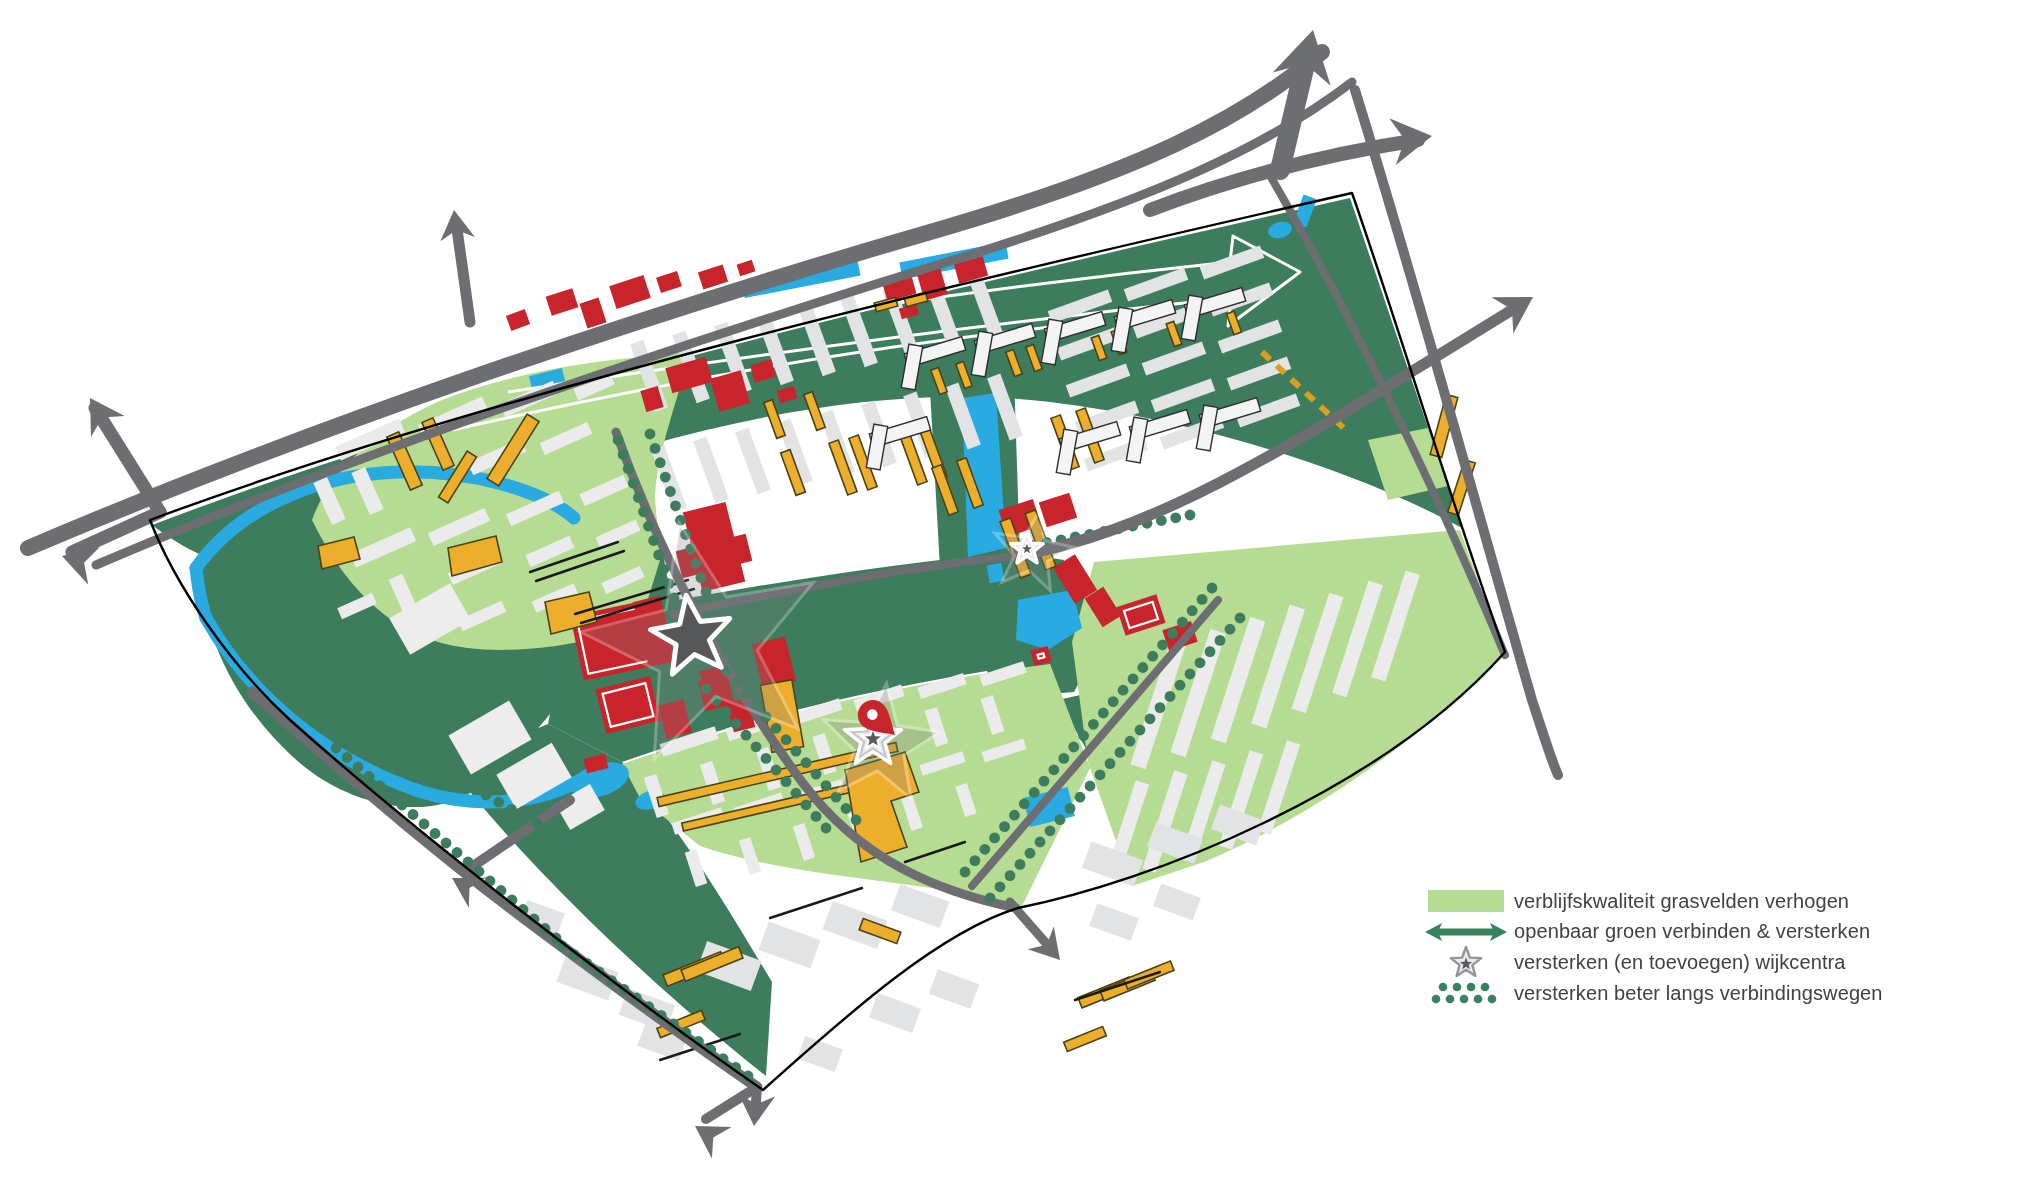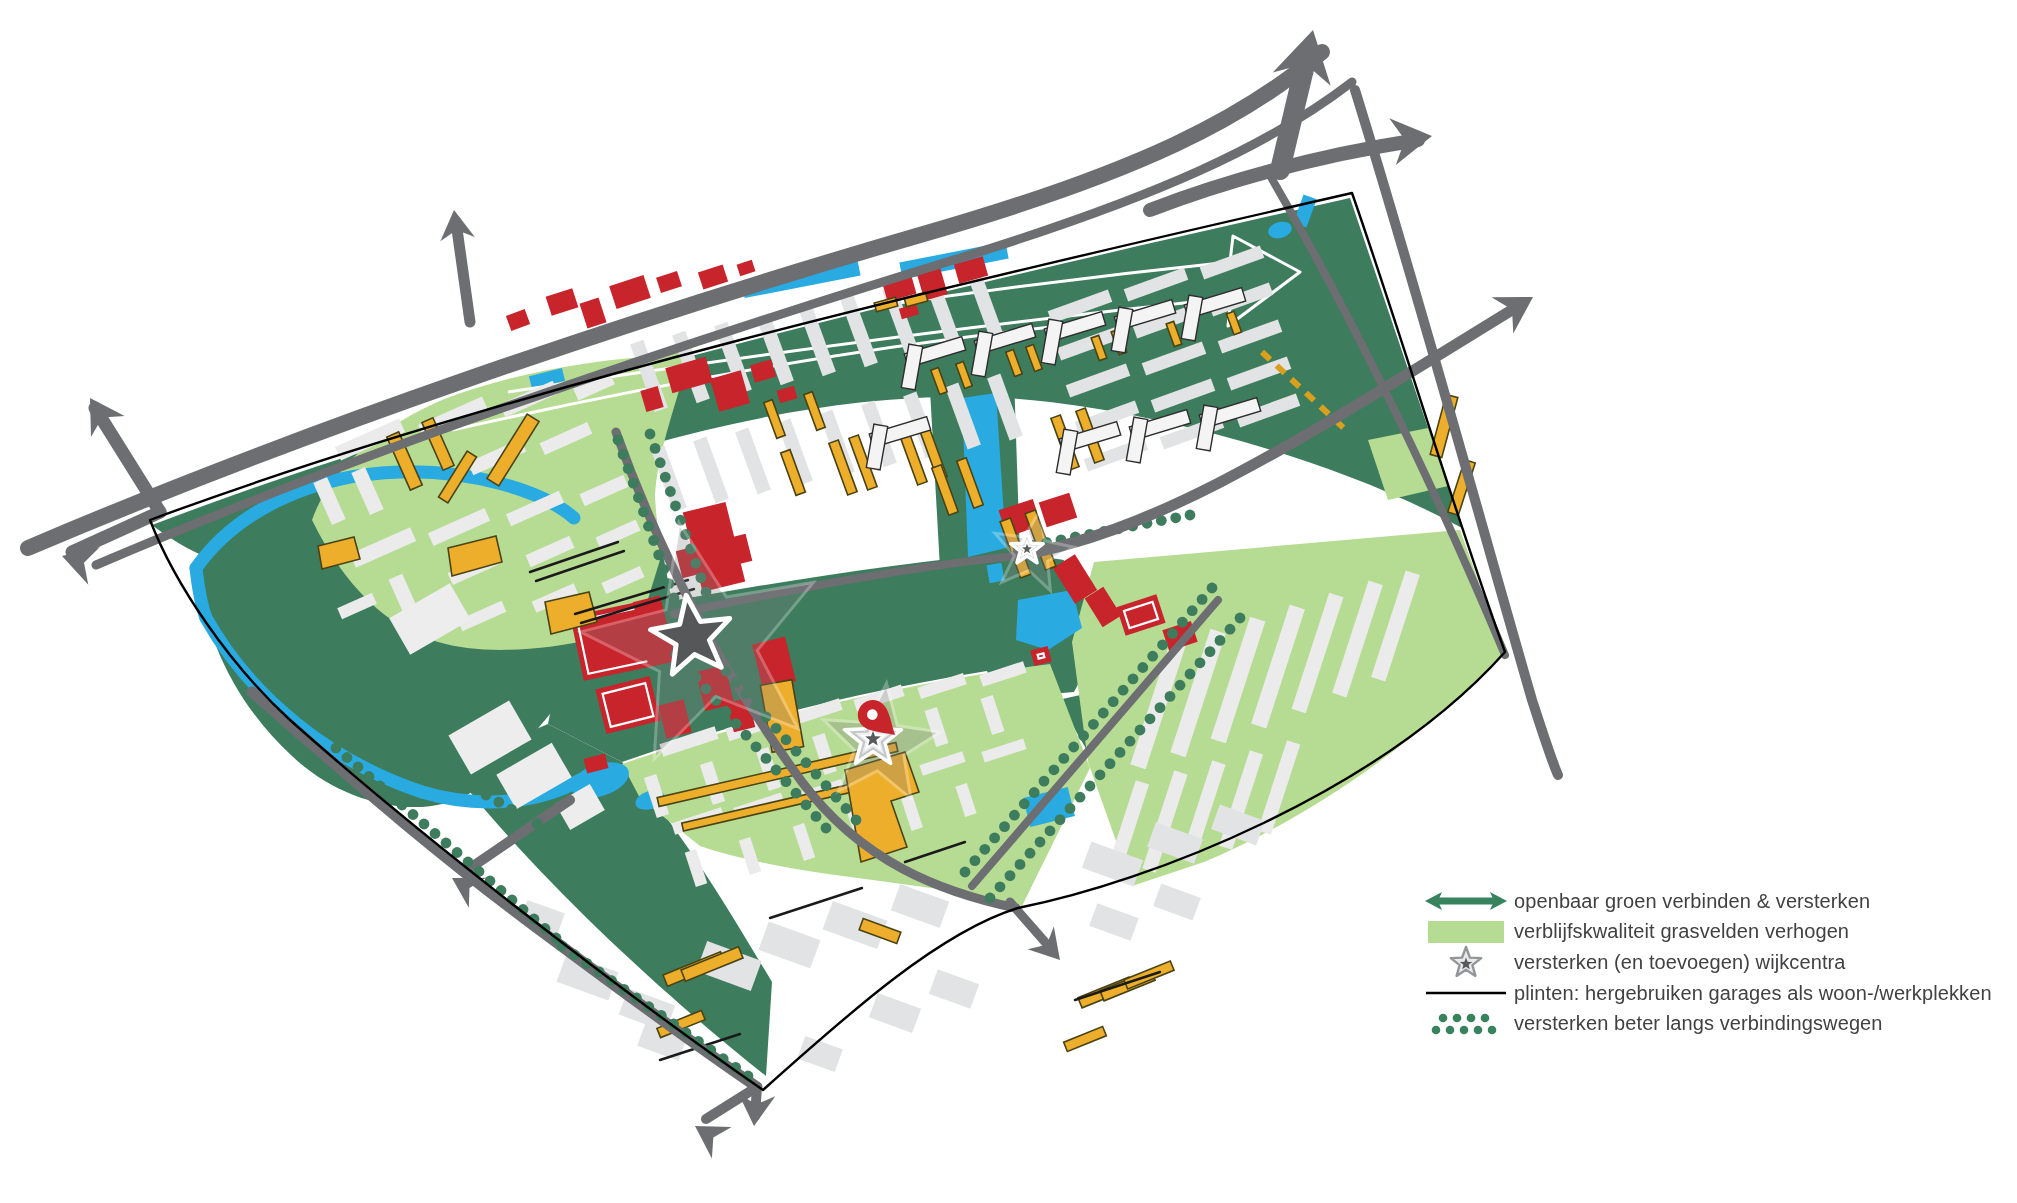--- a/index.html
+++ b/index.html
@@ -548,52 +548,44 @@
         <g transform="translate(895 735) rotate(-48) scale(1.15)">
      <path class="pin" d="M0,0 C-8,-13 -13,-19 -13,-26 A13,13 0 1 1 13,-26 C13,-19 8,-13 0,0 Z"></path>
      <circle class="pinhole" cx="0" cy="-26.5" r="4.6"></circle>
         </g>
       </g>
 </svg>
 
 <div class="legend">
   <div class="legend-row">
     <span class="legend-icon">
+      <svg width="76" height="22" viewBox="0 0 76 22">
+            <rect x="0" y="0" width="76" height="22" fill="var(--light-green)"></rect>
+          </svg>
+        </span>
+    <span class="legend-label">verblijfskwaliteit grasvelden verhogen</span>
+  </div>
+  <div class="legend-row">
+    <span class="legend-icon">
       <svg width="84" height="22" viewBox="0 0 84 22">
         <line x1="14" y1="11" x2="70" y2="11" stroke="var(--legend-green)" stroke-width="7"></line>
         <polygon points="1,11 18,2 14,11 18,20" fill="var(--legend-green)"></polygon>
         <polygon points="83,11 66,2 70,11 66,20" fill="var(--legend-green)"></polygon>
       </svg>
         </span>
     <span class="legend-label">openbaar groen verbinden &amp; versterken</span>
   </div>
   <div class="legend-row">
     <span class="legend-icon">
-      <svg width="76" height="22" viewBox="0 0 76 22">
-            <rect x="0" y="0" width="76" height="22" fill="var(--light-green)"></rect>
-          </svg>
-        </span>
-    <span class="legend-label">verblijfskwaliteit grasvelden verhogen</span>
-  </div>
-  <div class="legend-row">
-    <span class="legend-icon">
       <svg width="38" height="36" viewBox="0 0 38 36">
         <path id="lgStarOuter" fill="#E9EAEB" stroke="#939598" stroke-width="2.4" stroke-linejoin="round" d="M19.0,3.0L22.9,13.6L34.2,14.1L25.4,21.1L28.4,31.9L19.0,25.7L9.6,31.9L12.6,21.1L3.8,14.1L15.1,13.6Z"></path>
         <path id="lgStarInner" fill="#58595B" d="M19.0,13.5L20.6,17.8L25.2,18.0L21.6,20.8L22.8,25.3L19.0,22.7L15.2,25.3L16.4,20.8L12.8,18.0L17.4,17.8Z"></path>
       </svg>
         </span>
     <span class="legend-label">versterken (en toevoegen) wijkcentra</span>
-  </div>
-  <div class="legend-row">
-    <span class="legend-icon">
-      <svg width="80" height="6" viewBox="0 0 80 6">
-            <line x1="0" y1="3" x2="80" y2="3" stroke="#000" stroke-width="2.6"></line>
-          </svg>
-        </span>
-    <span class="legend-label">plinten: hergebruiken garages als woon-/werkplekken</span>
   </div>
   <div class="legend-row">
     <span class="legend-icon">
       <svg id="lgDots" width="72" height="26" viewBox="0 0 72 26">
             <circle cx="13" cy="7" r="4.3" fill="var(--legend-green)"></circle>
             <circle cx="27" cy="7" r="4.3" fill="var(--legend-green)"></circle>
             <circle cx="41" cy="7" r="4.3" fill="var(--legend-green)"></circle>
             <circle cx="55" cy="7" r="4.3" fill="var(--legend-green)"></circle>
             <circle cx="6" cy="19" r="4.3" fill="var(--legend-green)"></circle>
             <circle cx="20" cy="19" r="4.3" fill="var(--legend-green)"></circle>

